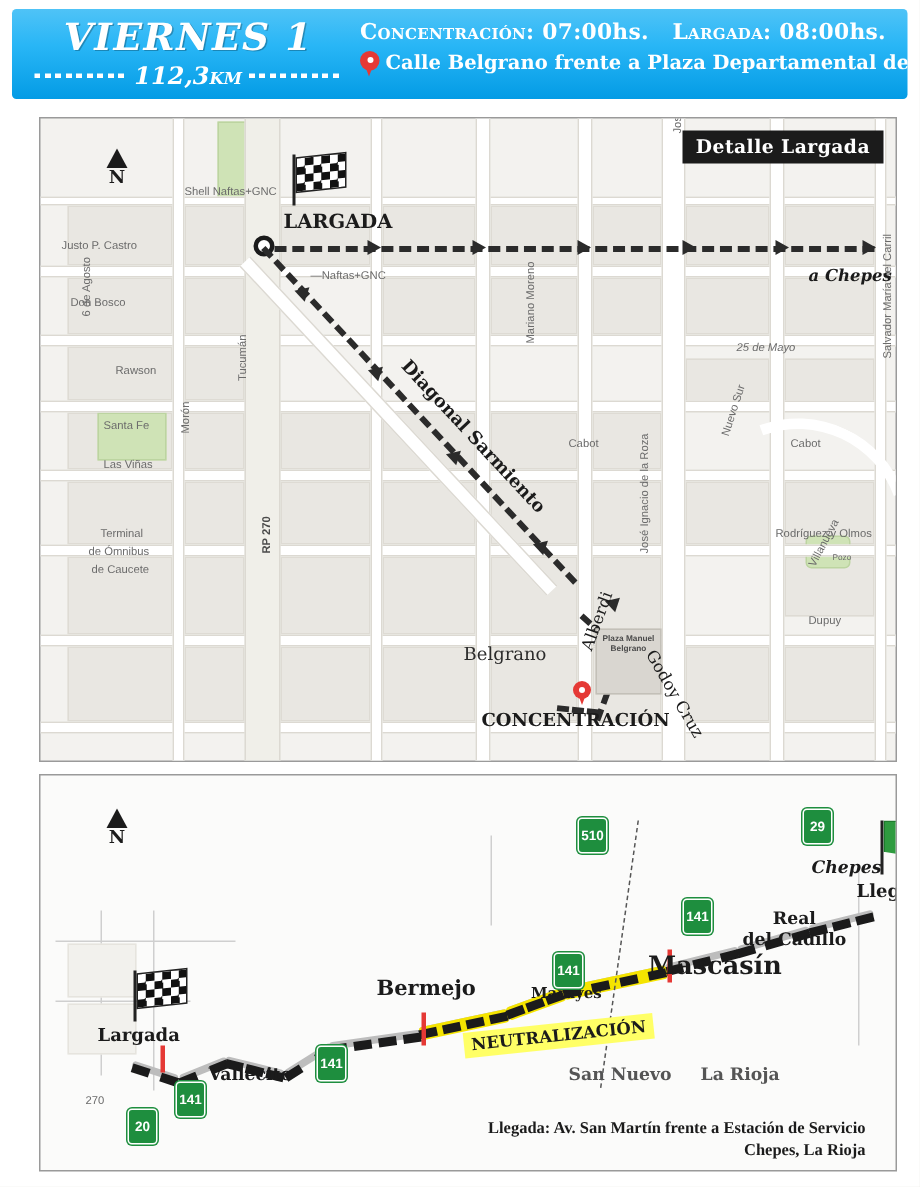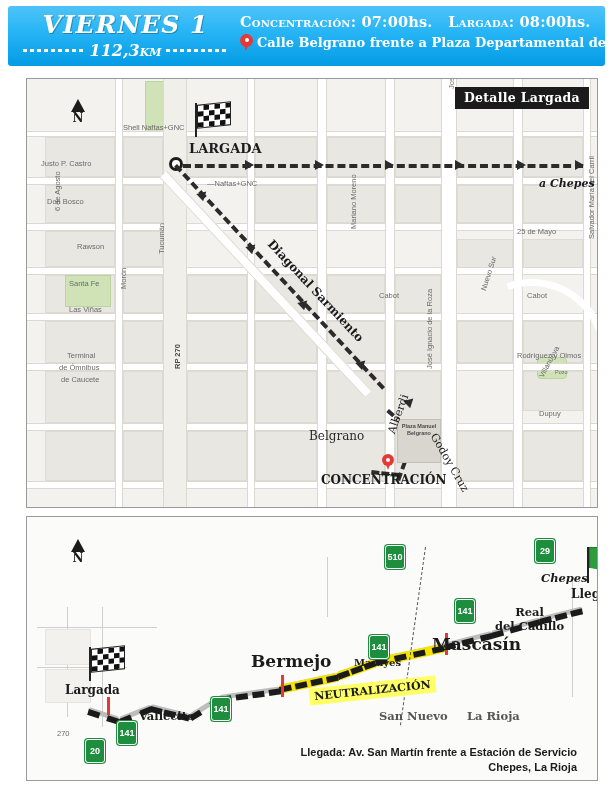--- a/index.html
+++ b/index.html
@@ -235,21 +235,21 @@
     background: #ffff66;
     font-family: "DejaVu Serif", serif;
     font-weight: bold; font-size: 11px;
     color: #1b1b1b;
     padding: 2px 5px;
     transform: rotate(-6deg);
     border: none;
   }
   .footer-note {
     position: absolute;
-    font-family: Liberation Sans, sans-serif;
+    font-family: Liberation Serif, serif;
     font-weight: bold;
     font-size: 11px; color: #1b1b1b;
     text-align: right;
     line-height: 15px;
   }
   .pin-red-map { position: absolute; width: 12px; height: 16px; }
   .pin-red-map .h { position:absolute; left:0; top:0; width:12px; height:12px; background:#e53935; border-radius:50%; }
   .pin-red-map .t { position:absolute; left:3px; top:8px; width:0;height:0;
     border-left:3px solid transparent;border-right:3px solid transparent;border-top:8px solid #e53935; }
   .pin-red-map .d { position:absolute; left:4px; top:3.5px; width:4px;height:4px;background:#fff;border-radius:50%; }
@@ -390,21 +390,21 @@
     <div class="maplbl rot" style="left:130px; top:175px; transform:rotate(-90deg); transform-origin:left top;">Tucumán</div>
     <div class="maplbl rot b" style="left:146px; top:290px; transform:rotate(-90deg); transform-origin:left top;">RP 270</div>
     <div class="maplbl" style="left:40px;  top:272px;">Terminal</div>
     <div class="maplbl" style="left:32px;  top:284px;">de Ómnibus</div>
     <div class="maplbl" style="left:34px;  top:296px;">de Caucete</div>
     <div class="maplbl rot" style="left:322px; top:150px; transform:rotate(-90deg); transform-origin:left top;">Mariano Moreno</div>
     <div class="maplbl rot" style="left:420px; top:10px; transform:rotate(-90deg); transform-origin:left top;">José Ignacio de la Roza</div>
     <div class="maplbl rot" style="left:398px; top:290px; transform:rotate(-90deg); transform-origin:left top;">José Ignacio de la Roza</div>
     <div class="maplbl" style="left:352px; top:212px;">Cabot</div>
     <div class="maplbl" style="left:500px; top:212px;">Cabot</div>
-    <div class="maplbl" style="left:490px; top:148px;">25 de Mayo</div>
+    <div class="maplbl" style="left:464px; top:148px;font-style:italic;">25 de Mayo</div>
     <div class="maplbl rot" style="left:560px; top:160px; transform:rotate(-90deg); transform-origin:left top;">Salvador María del Carril</div>
     <div class="maplbl rot" style="left:452px; top:210px; transform:rotate(-72deg); transform-origin:left top;">Nuevo Sur</div>
     <div class="maplbl" style="left:490px; top:272px;text-align:right;">Rodríguez y Olmos</div>
     <div class="maplbl" style="left:512px; top:330px;">Dupuy</div>
     <div class="maplbl rot" style="left:510px; top:296px; transform:rotate(-62deg); transform-origin:left top;">Villanueva</div>
     <div class="maplbl" style="left:528px; top:290px; font-size:5.5px;">Pozo</div>
 
     <div class="badge-dark" style="right:8px; top:8px;">Detalle Largada</div>
 
     <div class="compass" style="left:40px; top:20px;">
@@ -517,21 +517,21 @@
     </div>
     <div class="name-lbl" style="left:38px; top:166px; font-size:12px;">Largada</div>
 
     <div class="green-flag" style="left:560px; top:30px;">
       <div class="pole"></div>
         <div class="cloth"></div>
     </div>
     <div class="name-lbl" style="left:544px; top:70px; font-size:12px;">Llegada</div>
 
     <div class="name-lbl" style="left:112px; top:192px; font-size:11.5px;">Vallecito</div>
-    <div class="name-lbl" style="left:224px; top:134px; font-size:17px;text-align:center;">Bermejo</div>
+    <div class="name-lbl" style="left:224px; top:134px; font-size:14px;text-align:center;">Bermejo</div>
     <div class="name-lbl" style="left:327px; top:140px; font-size:10px;">Marayes</div>
     <div class="name-lbl" style="left:405px; top:117px; font-size:17px;text-align:center;">Mascasín</div>
     <div class="name-lbl" style="left:468px; top:88px; font-size:11.5px; line-height:14px; text-align:center;">
       <span>Real<br>del Cadillo</span>
     </div>
     <div class="name-lbl" style="left:514px; top:54px; font-size:11.5px; font-style:italic;">Chepes</div>
 
     <div class="name-lbl" style="left:352px; top:192px; font-size:11.5px; color:#555;">San Nuevo</div>
     <div class="name-lbl" style="left:440px; top:192px; font-size:11.5px; color:#555;">La Rioja</div>
 

